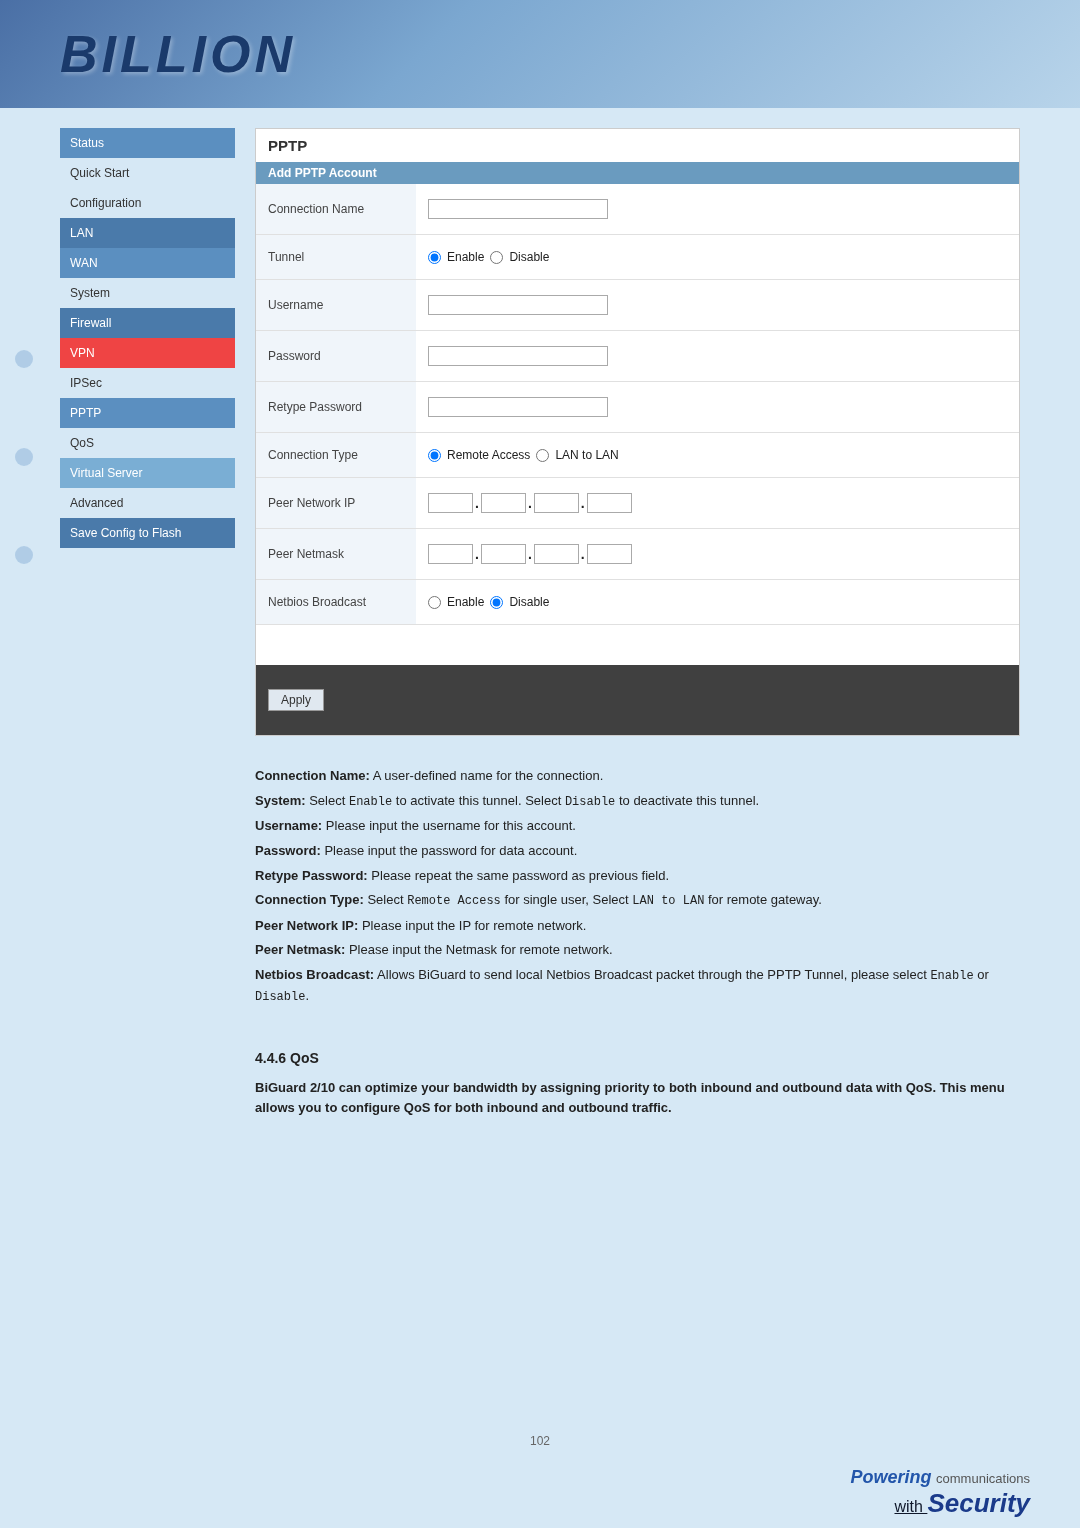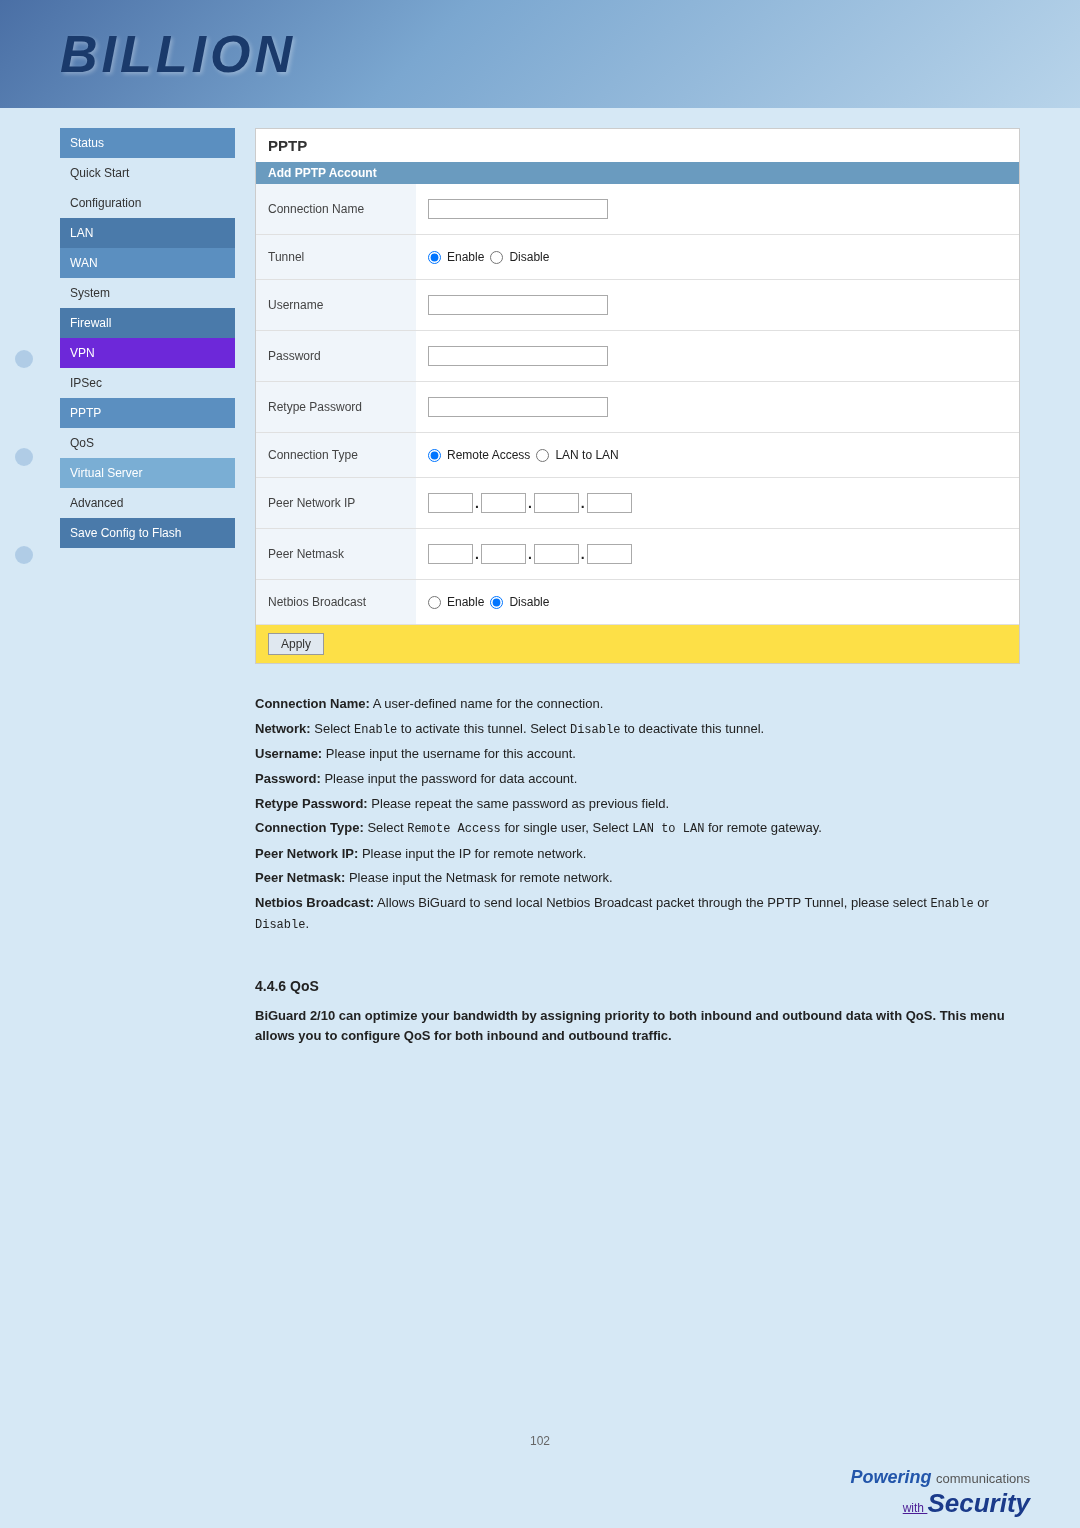--- a/index.html
+++ b/index.html
@@ -59,21 +59,21 @@
       background: #5b8fc0;
       color: white;
     }
 
     .sidebar-item.dark {
       background: #4a7aaa;
       color: white;
     }
 
     .sidebar-item.medium {
-      background: #6d28d9;
+      background: #ef4444;
       color: white;
     }
 
     .sidebar-item.light-active {
       background: #7aaed4;
       color: white;
     }
 
     
     .content {
@@ -164,22 +164,23 @@
       text-align: center;
     }
 
     .ip-dot {
       font-size: 14px;
       font-weight: bold;
     }
 
     
     .apply-row {
-      padding: 8px 12px;
-      background: #fde047;
+      padding: 24px 12px;
+      background: #404040;
+      margin-top: 40px;
     }
 
     .apply-btn {
       background: #e0e8f0;
       border: 1px solid #999;
       padding: 3px 12px;
       font-size: 12px;
       cursor: pointer;
       color: #333;
     }
@@ -389,21 +390,21 @@
         <button class="apply-btn">Apply</button>
       </div>
     </div>
 
     <div class="description">
       <p>
         <span class="bold-label">Connection Name:</span>
         <span> A user-defined name for the connection.</span>
       </p>
       <p>
-        <span class="bold-label">Network:</span>
+        <span class="bold-label">System:</span>
         <span> Select <span class="mono">Enable</span> to activate this tunnel. Select <span class="mono">Disable</span> to deactivate this tunnel.</span>
       </p>
       <p>
         <span class="bold-label">Username:</span>
         <span> Please input the username for this account.</span>
       </p>
       <p>
         <span class="bold-label">Password:</span>
         <span> Please input the password for data account.</span>
       </p>
@@ -436,15 +437,15 @@
 </div>
 
 <div class="footer">
   <span>102</span>
 </div>
 
 <div class="footer-brand">
   <span style="font-style:italic; font-weight:bold; font-size:18px; color:#2255aa;">Powering</span>
   <span style="font-size:13px; color:#555;"> communications</span>
   <br>
-  <span style="font-size:12px; color:#4c1d95; font-style:normal;text-decoration:underline;">with </span>
+  <span style="font-size:16px; color:#0f172a; font-style:normal;text-decoration:underline;">with </span>
   <span style="font-size:26px; font-weight:900; color:#1a3a8a; font-style:italic;margin-top:25px;">Security</span>
 </div>
 
 </body></html>

